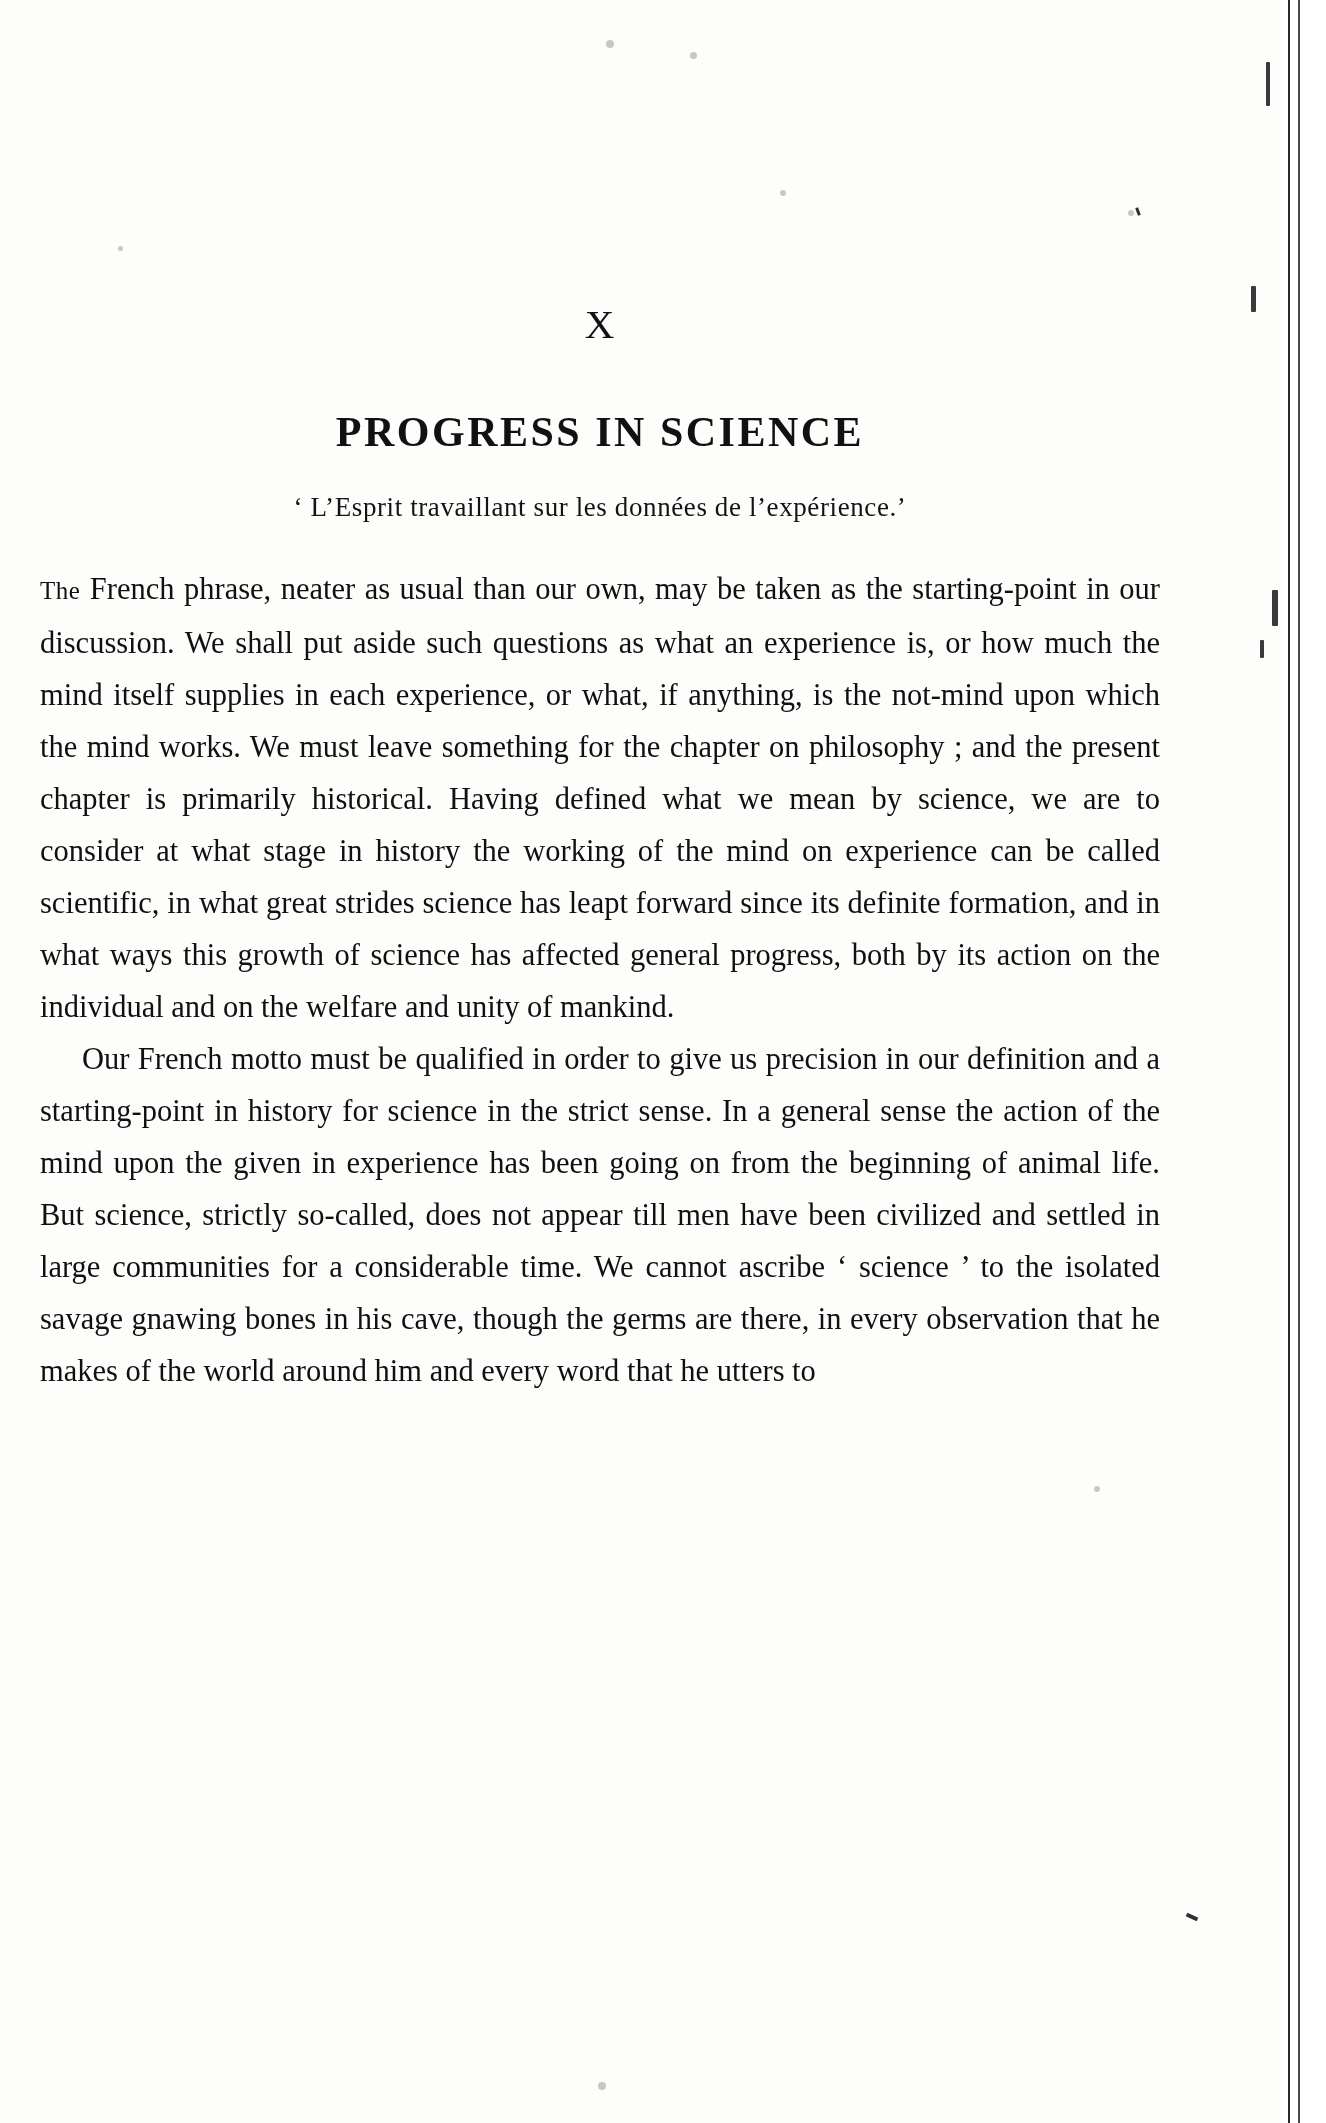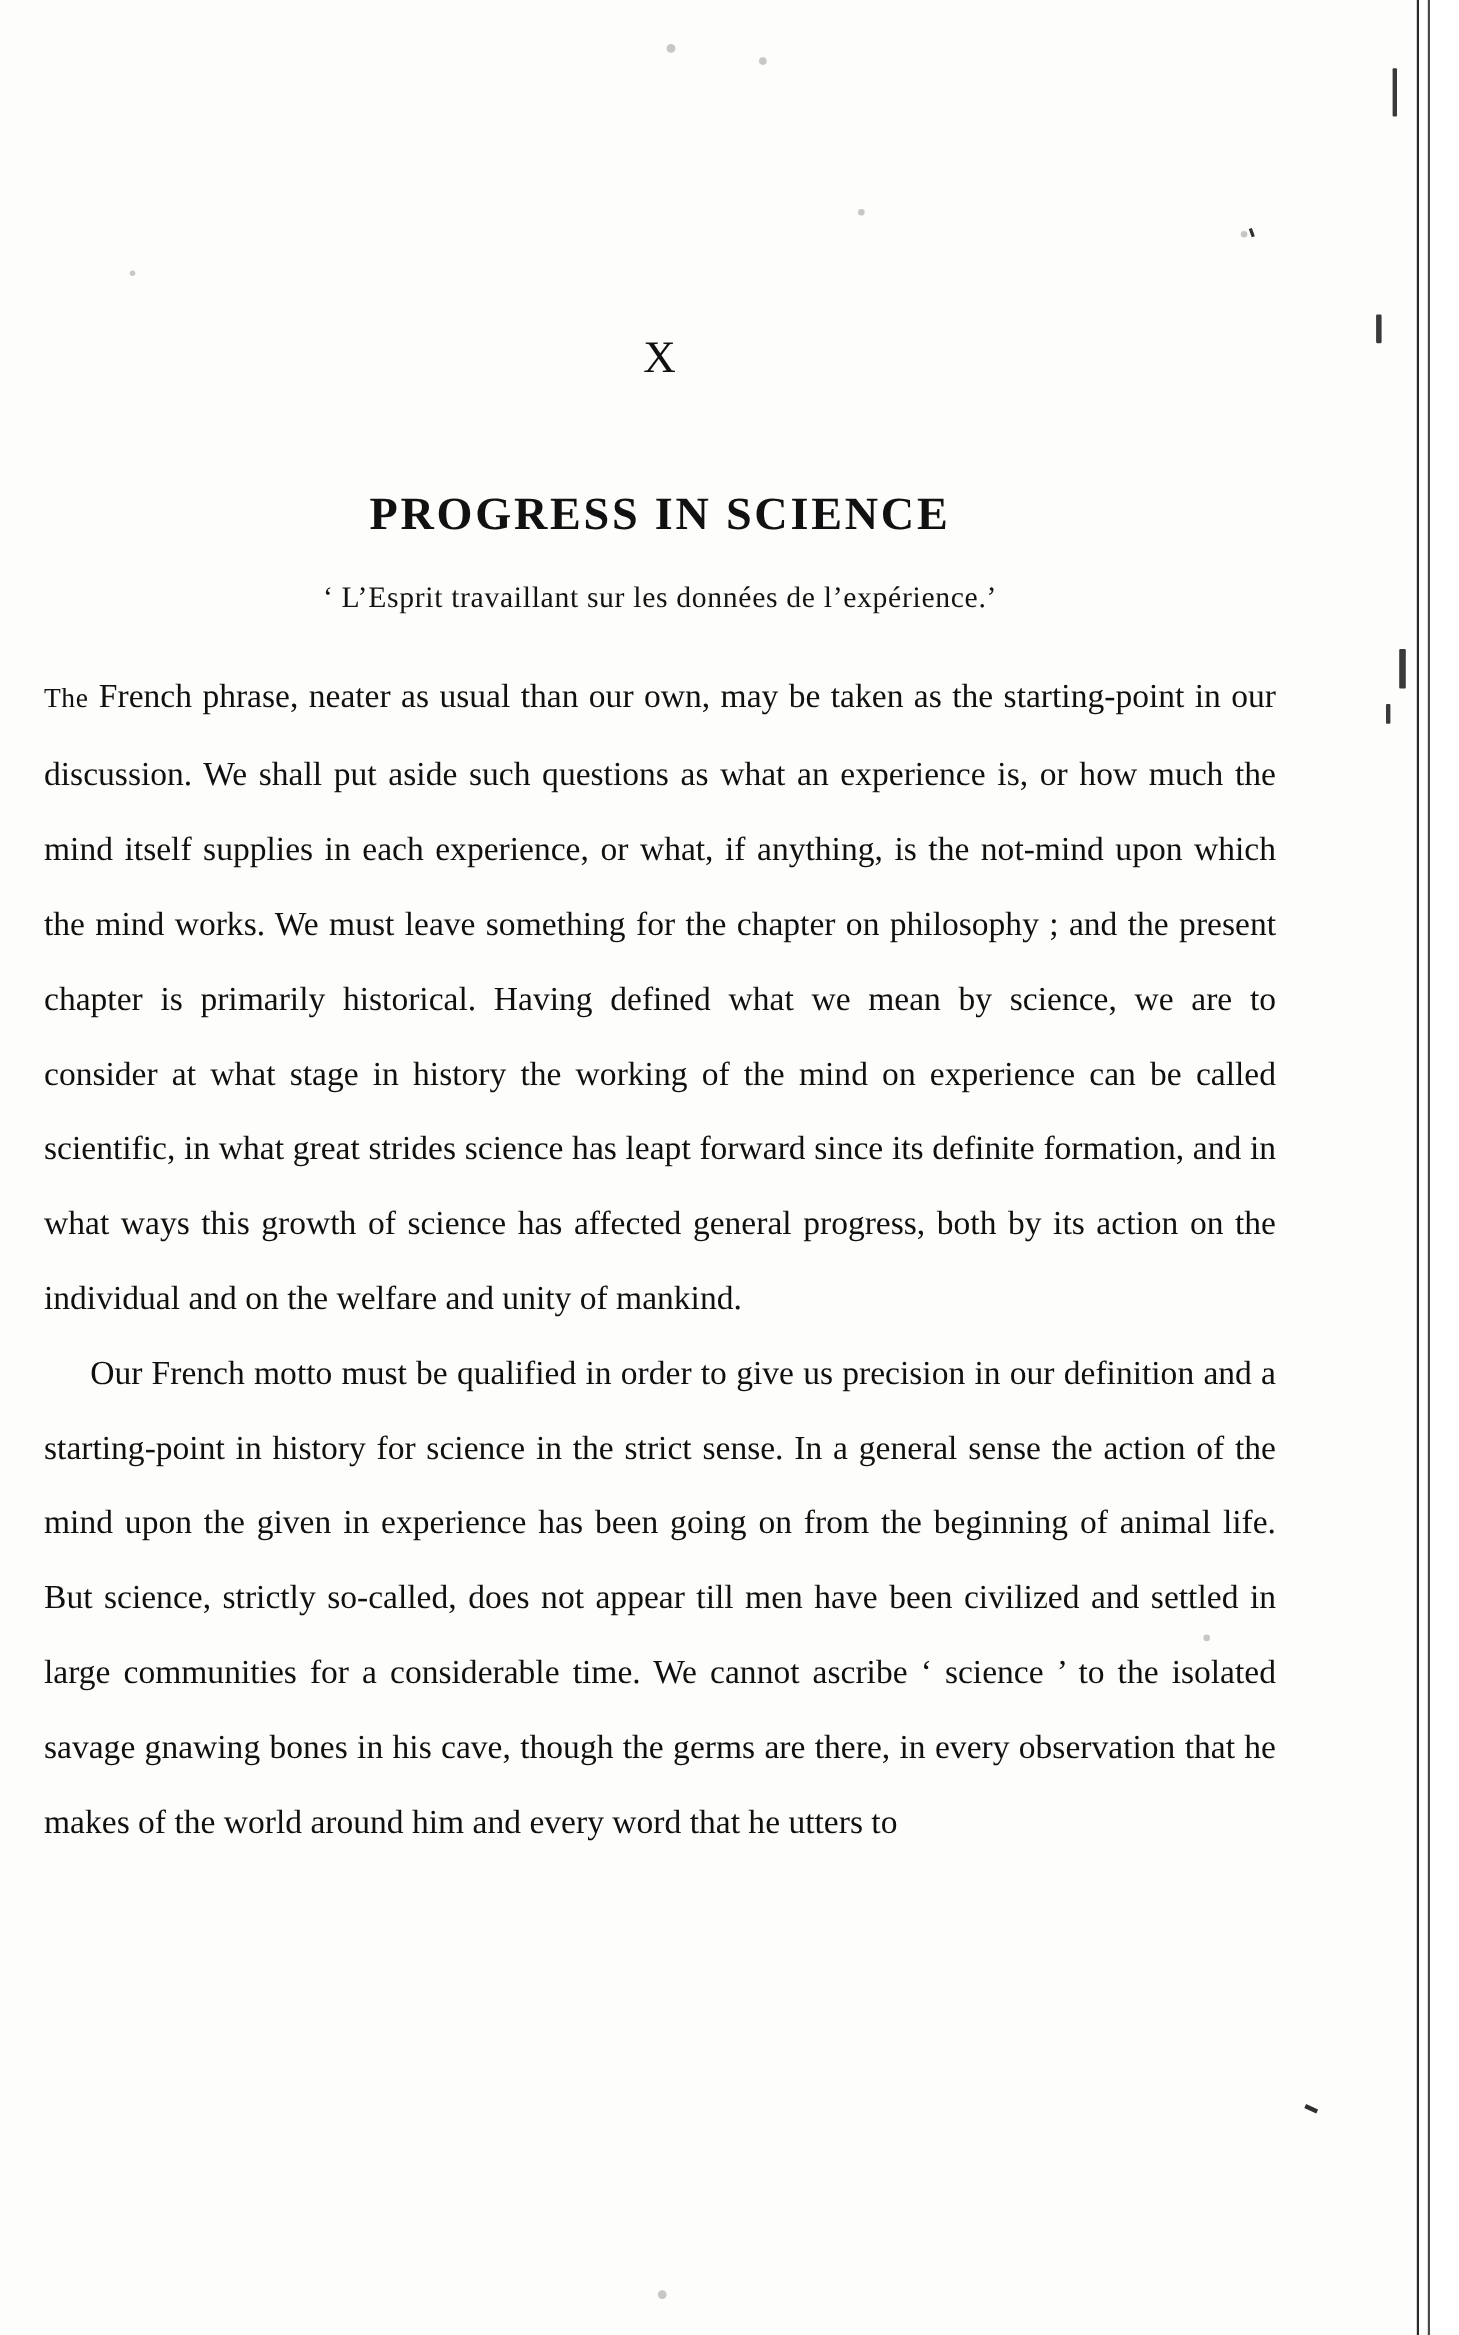--- a/index.html
+++ b/index.html
@@ -62,21 +62,21 @@
     letter-spacing: 1px;
     margin-top: 300px;
     font-family: "Liberation Serif", serif;
     color: #111;
   }
 
   .chapter-title {
     text-align: center;
     font-size: 42px;
     letter-spacing: 2.5px;
-    margin-top: 96px;
+    margin-top: 60px;
     color: #111;
     font-family: "Liberation Serif", serif;
   }
 
   .author {
     text-align: center;
     font-size: 29px;
     letter-spacing: 1.6px;
     margin-top: 44px;
     color: #141414;
@@ -88,21 +88,21 @@
   .epigraph {
     text-align: center;
     font-size: 27px;
     margin-top: 36px;
     letter-spacing: 0.6px;
     color: #141414;
   }
 
   .body-par {
     font-size: 30.5px;
-    line-height: 68px;
+    line-height: 52px;
     text-align: justify;
     text-justify: inter-word;
     color: #101010;
     margin: 0;
   }
   .body-par.first {
     margin-top: 40px;
   }
   .body-par.indent {
     text-indent: 42px;

